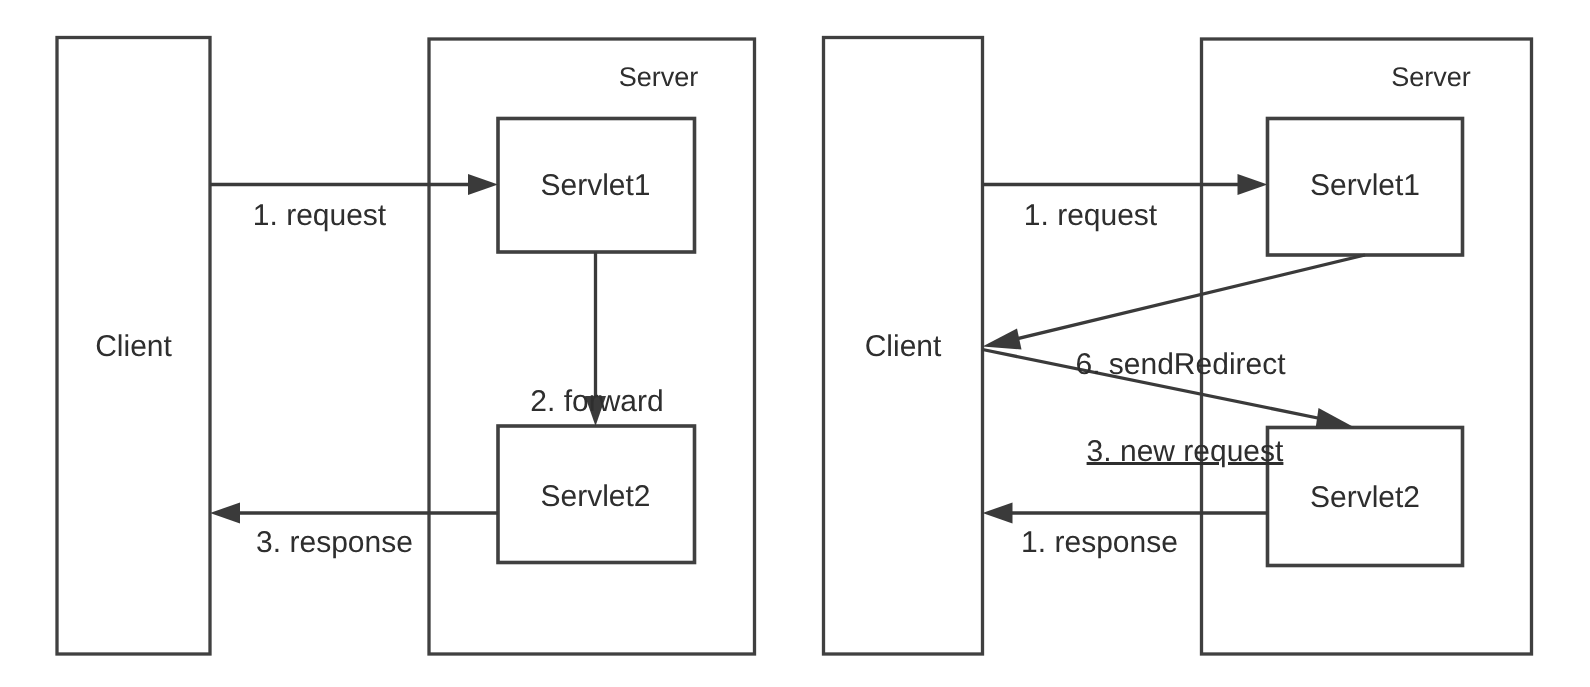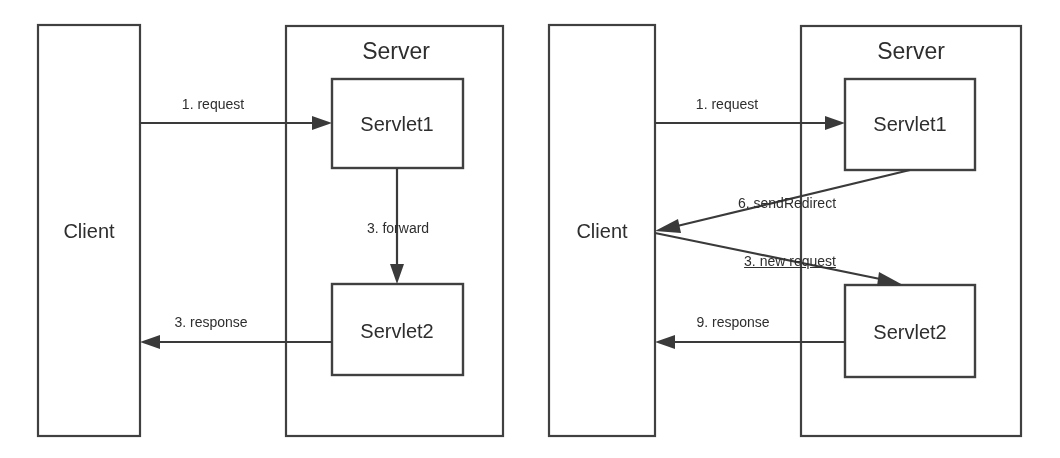--- a/index.html
+++ b/index.html
@@ -44,27 +44,29 @@
     fill: #3a3a3a;
     stroke: none;
   }
   .lbl {
     position: absolute;
     white-space: nowrap;
     color: #2e2e2e;
     line-height: 1;
   }
   .lbl-container {
-    font-size: 23px;
+    font-size: 18px;
+    margin-left: 43px;
   }
   .lbl-node {
     font-size: 20px;
   }
   .lbl-edge {
-    font-size: 14px;
+    font-size: 20px;
+    margin-top: 40px;
   }
   .ctr {
     transform: translate(-50%, -50%);
   }
 </style>
 </head>
 <body>
 
 <div id="canvas">
 
@@ -112,33 +114,33 @@
   <div class="lbl lbl-node ctr" style="left:89px; top:231px;">Client</div>
 
   <div class="lbl lbl-container ctr" style="left:396px; top:51px;">Server</div>
 
   <div class="lbl lbl-node ctr" style="left:397px; top:124px;">Servlet1</div>
 
   <div class="lbl lbl-node ctr" style="left:397px; top:331px;">Servlet2</div>
 
   <div class="lbl lbl-edge ctr" style="left:213px; top:104px;">1. request</div>
 
-  <div class="lbl lbl-edge ctr" style="left:398px; top:228px;">3. forward</div>
+  <div class="lbl lbl-edge ctr" style="left:398px; top:228px;">2. forward</div>
 
-  <div class="lbl lbl-edge ctr" style="left:211px; top:322px;">3. response</div>
+  <div class="lbl lbl-edge ctr" style="left:223px; top:322px;">3. response</div>
 
   <div class="lbl lbl-node ctr" style="left:602px; top:231px;">Client</div>
 
   <div class="lbl lbl-container ctr" style="left:911px; top:51px;">Server</div>
 
   <div class="lbl lbl-node ctr" style="left:910px; top:124px;">Servlet1</div>
 
   <div class="lbl lbl-node ctr" style="left:910px; top:332px;">Servlet2</div>
 
   <div class="lbl lbl-edge ctr" style="left:727px; top:104px;">1. request</div>
 
   <div class="lbl lbl-edge ctr" style="left:787px; top:203px;">6. sendRedirect</div>
 
   <div class="lbl lbl-edge ctr" style="left:790px; top:261px;text-decoration:underline;">3. new request</div>
 
-  <div class="lbl lbl-edge ctr" style="left:733px; top:322px;">9. response</div>
+  <div class="lbl lbl-edge ctr" style="left:733px; top:322px;">1. response</div>
 
 </div>
 
 </body></html>

